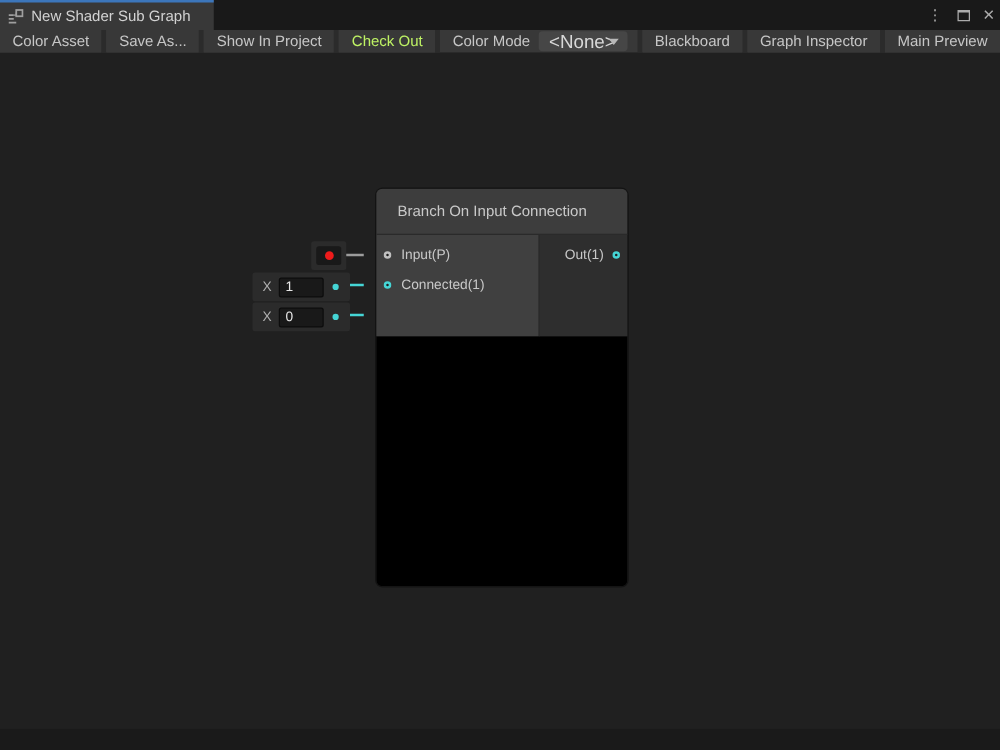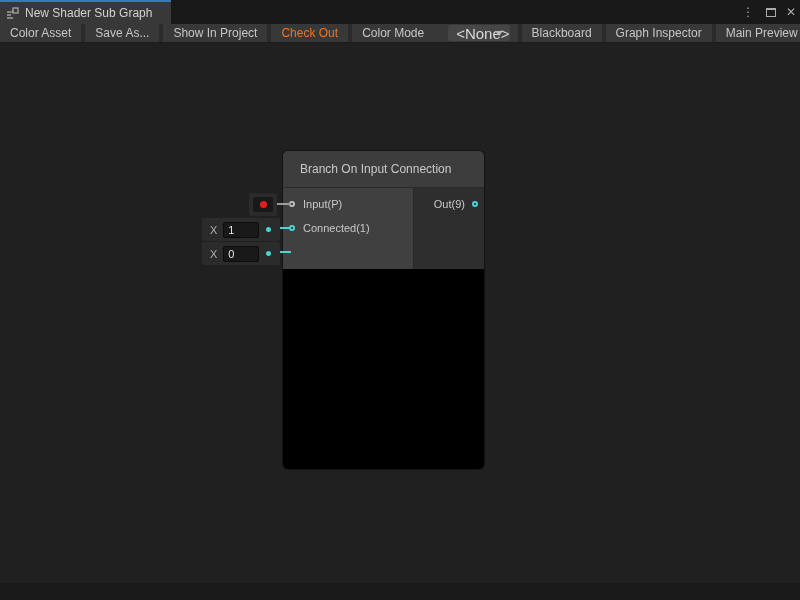--- a/index.html
+++ b/index.html
@@ -34,40 +34,40 @@
   
   .toolbar {
     height:19px; flex:0 0 19px; background:#383838; border-bottom:1px solid #1c1c1c;
     display:flex; align-items:stretch; font-size:12px; color:#c6c6c6;
   }
   .tbtn {
     display:flex; align-items:center; padding:0 10px; background:#383838;
     white-space:nowrap; cursor:default;
   }
   .tsep { width:4px; background:#2b2b2b; flex:0 0 4px; }
-  .tbtn.disabled { color:#f97316; }
+  .tbtn.disabled { color:#bef264; }
   .tspacer { flex:1; }
-  .tlabel { display:flex; align-items:center; padding:0 24px 0 10px; white-space:nowrap; }
+  .tlabel { display:flex; align-items:center; padding:0 7px 0 10px; white-space:nowrap; }
   .dropdown {
     align-self:center; width:99px; height:16px; background:#464646; border-radius:3px;
     display:flex; align-items:center; color:#d8d8d8; font-size:15px;
     padding-left:8px; position:relative; margin-right:8px; cursor:default;
   }
   .dd-arrow {
     position:absolute; right:7px; top:6px; width:0; height:0;
     border-left:4px solid transparent; border-right:4px solid transparent;
     border-top:5px solid #b8b8b8;
   }
 
   
   .canvas { position:relative; flex:1; background:#202020; overflow:hidden; }
 
   
   .node {
-    position:absolute; left:283px; top:108px; width:201px;
+    position:absolute; left:301px; top:108px; width:201px;
     border-radius:5px; overflow:hidden; box-shadow:0 0 0 1px rgba(0,0,0,0.4);
   }
   .node-header {
     height:37px; background:#3d3d3d; border-bottom:1px solid #2a2a2a;
     display:flex; align-items:center; padding-left:17px;
     color:#c9c9c9; font-size:12px;
   }
   .node-body { display:flex; height:81px; }
   .ports-left { width:130px; background:#404040; padding-top:4px; }
   .ports-right {
@@ -183,21 +183,21 @@
             <span class="ring gray"></span>
             <span>Input(P)</span>
           </div>
           <div class="port-row">
             <span class="ring cyan"></span>
             <span>Connected(1)</span>
           </div>
         </div>
         <div class="ports-right">
           <div class="port-row-out">
-            <span>Out(9)</span>
+            <span>Out(1)</span>
             <span class="ring cyan"></span>
           </div>
         </div>
       </div>
       <div class="node-preview"></div>
     </div>
 
     <div class="red-widget">
       <div class="red-widget-inner">
         <div class="red-dot"></div>

